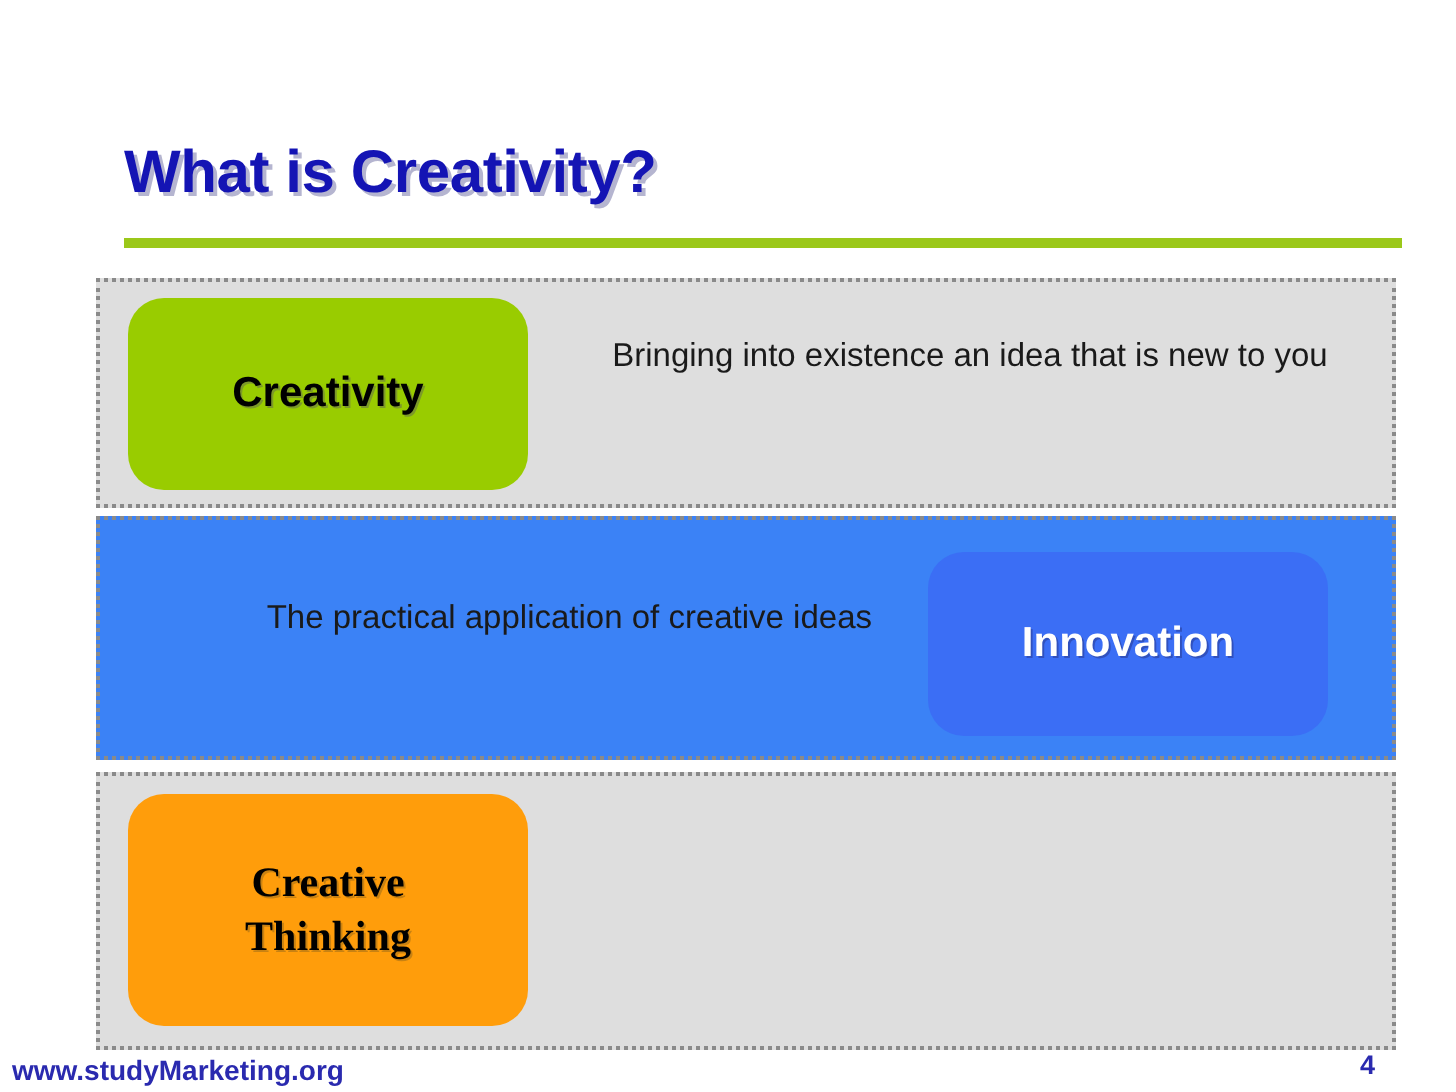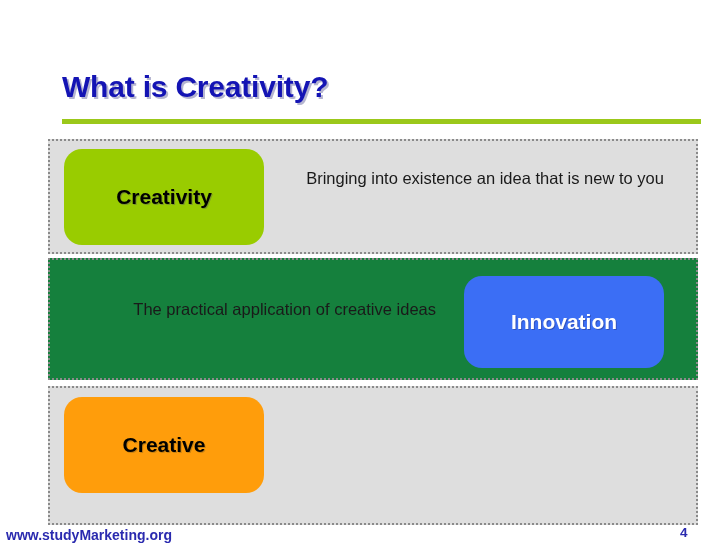--- a/index.html
+++ b/index.html
@@ -54,21 +54,21 @@
   .row-1 {
     top: 139px;
     width: 650px;
     height: 115px;
     background: #DEDEDE;
   }
   .row-2 {
     top: 258px;
     width: 650px;
     height: 122px;
-    background: #15803d;
+    background: #3b82f6;
   }
   .row-3 {
     top: 386px;
     width: 650px;
     height: 139px;
     background: #DEDEDE;
   }
 
   
   .pill {
@@ -100,26 +100,27 @@
     height: 92px;
     background: #3B6EF5;
     color: #ffffff;
     font-size: 21px;
     text-shadow: 1px 1px 0 rgba(30,30,90,0.35);
   }
   .pill-creative-thinking {
     left: 14px;
     top: 9px;
     width: 200px;
-    height: 96px;
+    height: 116px;
     background: #FF9D0B;
     color: #000000;
     font-size: 21px;
     text-shadow: 1px 1px 0 rgba(120,90,30,0.40);
     flex-direction: column;
+    font-family: Liberation Serif, serif;
   }
 
   
   .desc {
     position: absolute;
     color: #1a1a1a;
     font-size: 16.5px;
     line-height: 31px;
   }
   .desc-1 {
@@ -175,20 +176,21 @@
   </div>
 
   <div class="row row-2">
     <div class="desc desc-2">The practical application of creative ideas</div>
     <div class="pill pill-innovation">Innovation</div>
   </div>
 
   <div class="row row-3">
     <div class="pill pill-creative-thinking">
       <span>Creative</span>
+      <span>Thinking</span>
     </div>
   </div>
 
   <div class="footer-url">www.studyMarketing.org</div>
 
   <div class="footer-page">4</div>
 
 </div>
 
 </body></html>

